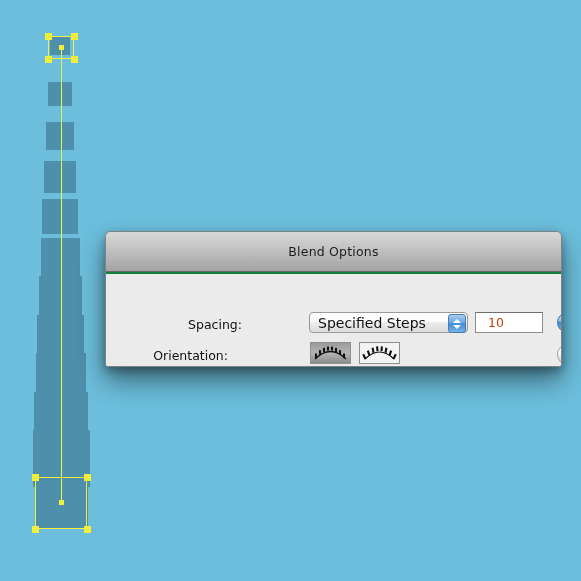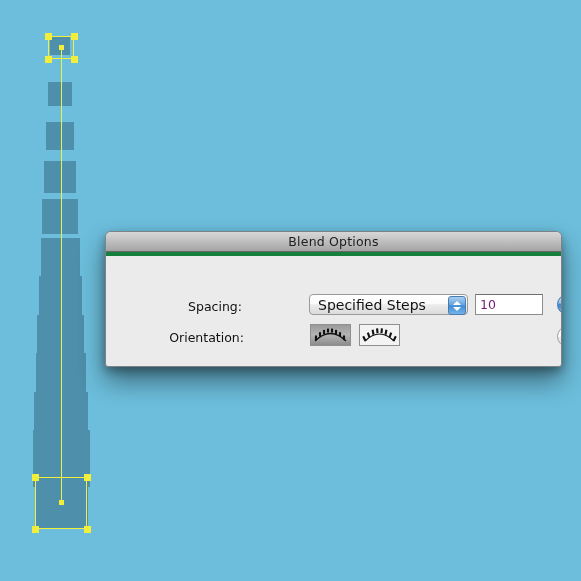--- a/index.html
+++ b/index.html
@@ -60,50 +60,50 @@
     width: 457px;
     height: 136px;
     border: 1px solid #7d8287;
     border-radius: 6px 6px 3px 3px;
     box-sizing: border-box;
     background: #ebebeb;
     box-shadow: 0 14px 26px rgba(0,0,0,0.45), 0 4px 10px rgba(0,0,0,0.30);
     overflow: hidden;
   }
   #titlebar {
-    height: 20px;
+    height: 40px;
     background: linear-gradient(to bottom, #d7d7d7 0%, #cfcfcf 18%, #b3b3b3 72%, #a4a4a4 100%);
     border-bottom: 1px solid #686868;
     display: flex;
     align-items: center;
     justify-content: center;
     box-sizing: border-box;
   }
   #titlebar .title-text {
     font-size: 12.5px;
     color: #1c1c1c;
     letter-spacing: 0.2px;
   }
   #dialog-body {
     position: relative;
     height: 112px;
     background: #ebebeb;
-    border-top: 4px solid #15803d;
+    border-top: 2px solid #15803d;
     box-sizing: border-box;
   }
 
   .field-label {
     position: absolute;
     font-size: 12.5px;
     color: #111;
     text-align: right;
     white-space: nowrap;
   }
   #label-spacing { left: 40px; top: 43px; width: 96px; }
-  #label-orientation { left: 32px; top: 74px; width: 106px; }
+  #label-orientation { left: 16px; top: 74px; width: 106px; }
 
   
   #spacing-select {
     position: absolute;
     left: 203px;
     top: 38px;
     width: 159px;
     height: 21px;
     box-sizing: border-box;
     border: 1px solid #9a9a9a;
@@ -149,23 +149,23 @@
     width: 68px;
     height: 21px;
     box-sizing: border-box;
     border: 1px solid #8d8d8d;
     border-top-color: #6f6f6f;
     background: #ffffff;
     display: flex;
     align-items: center;
   }
   #steps-input .val {
-    padding-left: 4px;
+    padding-left: 12px;
     font-size: 12.5px;
-    color: #701a75;
+    color: #c2410c;
   }
 
   
   .orient-btn {
     position: absolute;
     top: 68px;
     width: 41px;
     height: 22px;
     box-sizing: border-box;
     border: 1px solid #8f8f8f;

